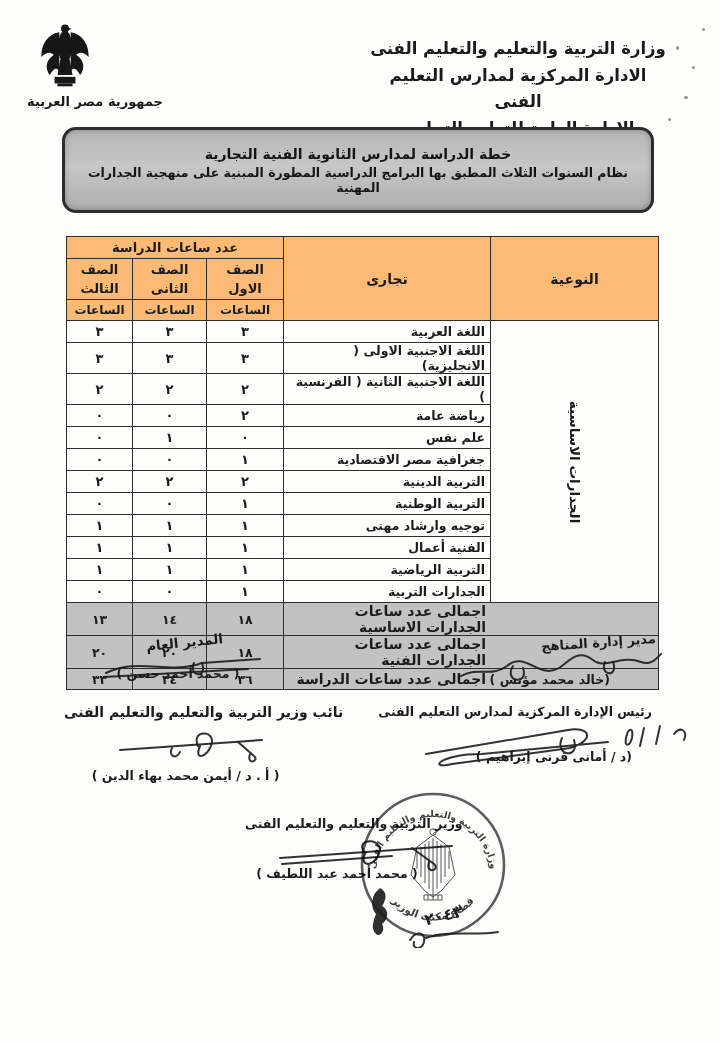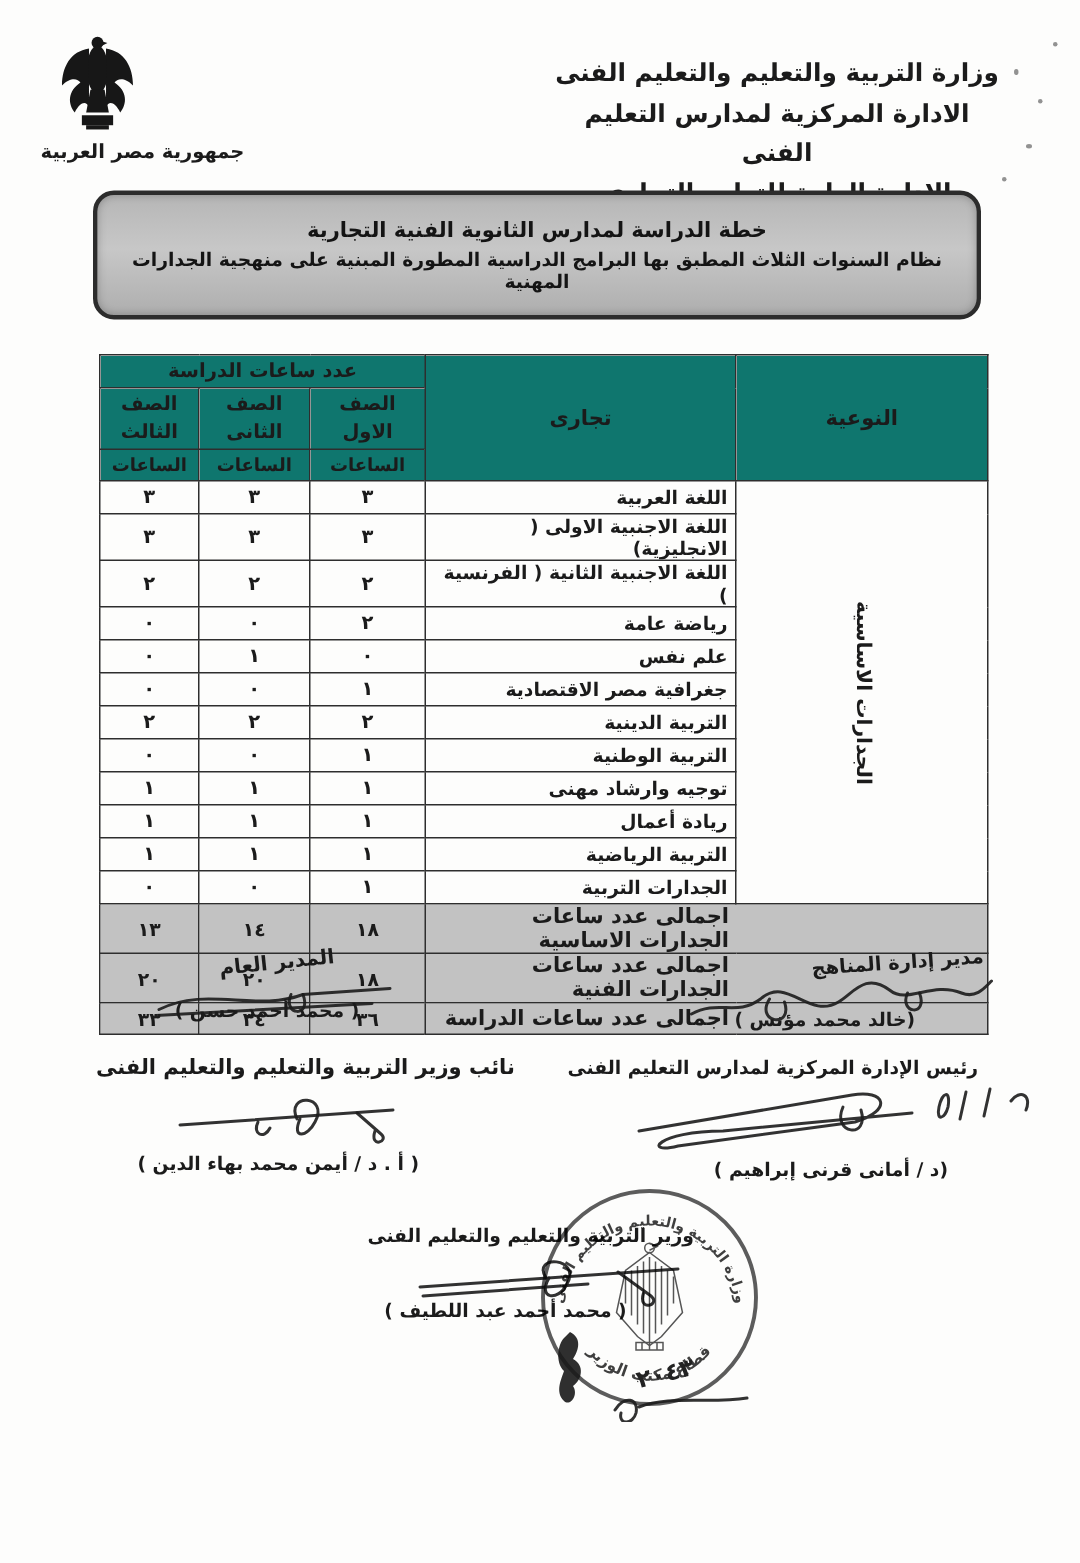--- a/index.html
+++ b/index.html
@@ -26,21 +26,21 @@
     text-align:center;font-weight:bold;color:#141414;
   }
   .titlebox .t1{font-size:14px;}
   .titlebox .t2{font-size:12.5px;}
   .titlebox .t3{font-size:13.5px;}
   
   table.plan{position:absolute;left:66px;top:236px;width:592px;
     border-collapse:collapse;table-layout:fixed;direction:rtl;
     font-family:"DejaVu Sans",sans-serif;}
   .plan th,.plan td{border:1.4px solid #2e2e2e;overflow:hidden;padding:0;}
-  .plan .hdr{background:#0f766e;font-weight:bold;text-align:center;font-size:13px;}
+  .plan .hdr{background:#fdba74;font-weight:bold;text-align:center;font-size:13px;}
   .plan .hdr-big{font-size:14px;margin-top:48px;}
   .plan .grade{white-space:pre-line;line-height:1.5;height:40px;}
   .plan .hrow{height:20px;font-size:12px;}
   .plan td.num{height:21px;text-align:center;font-size:13px;font-weight:bold;}
   .plan td.subj{text-align:right;font-weight:bold;font-size:12.5px;padding:0 5px 0 2px;}
   .plan td.vertcell{position:relative;background:#fdfdfc;}
   .plan .vtext{position:absolute;top:50%;left:50%;
     transform:translate(-50%,-50%) rotate(90deg);
     white-space:nowrap;font-weight:bold;font-size:13.5px;letter-spacing:1px;}
   .plan tr.tot td{background:#c2c2c2;font-weight:bold;height:20px;font-size:13px;}
@@ -174,21 +174,21 @@
         <td class="num">٠</td>
         <td class="num">٠</td>
       </tr>
       <tr>
         <td class="subj">توجيه وارشاد مهنى</td>
         <td class="num">١</td>
         <td class="num">١</td>
         <td class="num">١</td>
       </tr>
       <tr>
-        <td class="subj">ريادة أعمال</td>
+        <td class="subj">الفنية أعمال</td>
         <td class="num">١</td>
         <td class="num">١</td>
         <td class="num">١</td>
       </tr>
       <tr>
         <td class="subj">التربية الرياضية</td>
         <td class="num">١</td>
         <td class="num">١</td>
         <td class="num">١</td>
       </tr>
@@ -237,21 +237,21 @@
 
   <div class="sig-title" style="right:68px;top:704px;font-size:12.5px;">رئيس الإدارة المركزية لمدارس التعليم الفنى</div>
   <svg class="scribble" style="left:412px;top:714px;" width="292" height="62" viewBox="0 0 292 62">
     <path d="M14,40 L156,16 C178,12 184,26 158,34 L40,50 C16,56 26,40 70,40 L196,28"></path>
     <path d="M150,24 c-8,18 18,22 12,2"></path>
     <path d="M214,24 c2,-10 8,-12 6,0 c-2,8 -8,10 -6,0"></path>
     <path d="M232,14 l-4,18"></path>
     <path d="M248,12 l-4,18"></path>
     <path d="M262,20 c6,-8 14,-4 10,6"></path>
   </svg>
-  <div class="sig-name" style="left:512px;top:772px;width:120px;">(د / أمانى قرنى إبراهيم )</div>
+  <div class="sig-name" style="left:512px;top:749px;width:120px;">(د / أمانى قرنى إبراهيم )</div>
 
   <div class="sig-title" style="left:64px;top:704px;font-size:14px;">نائب وزير التربية والتعليم والتعليم الفنى</div>
   <svg class="scribble" style="left:112px;top:722px;" width="170" height="50" viewBox="0 0 170 50">
     <path d="M8,28 L150,18"></path>
     <path d="M86,24 c-8,-18 22,-16 12,2 c-5,10 -16,12 -10,-2"></path>
     <path d="M126,20 l16,14 c6,5 -8,10 -4,-2"></path>
     <path d="M60,26 c-4,8 4,12 8,4"></path>
   </svg>
   <div class="sig-name" style="left:88px;top:768px;width:195px;">( أ . د / أيمن محمد بهاء الدين )</div>
 

